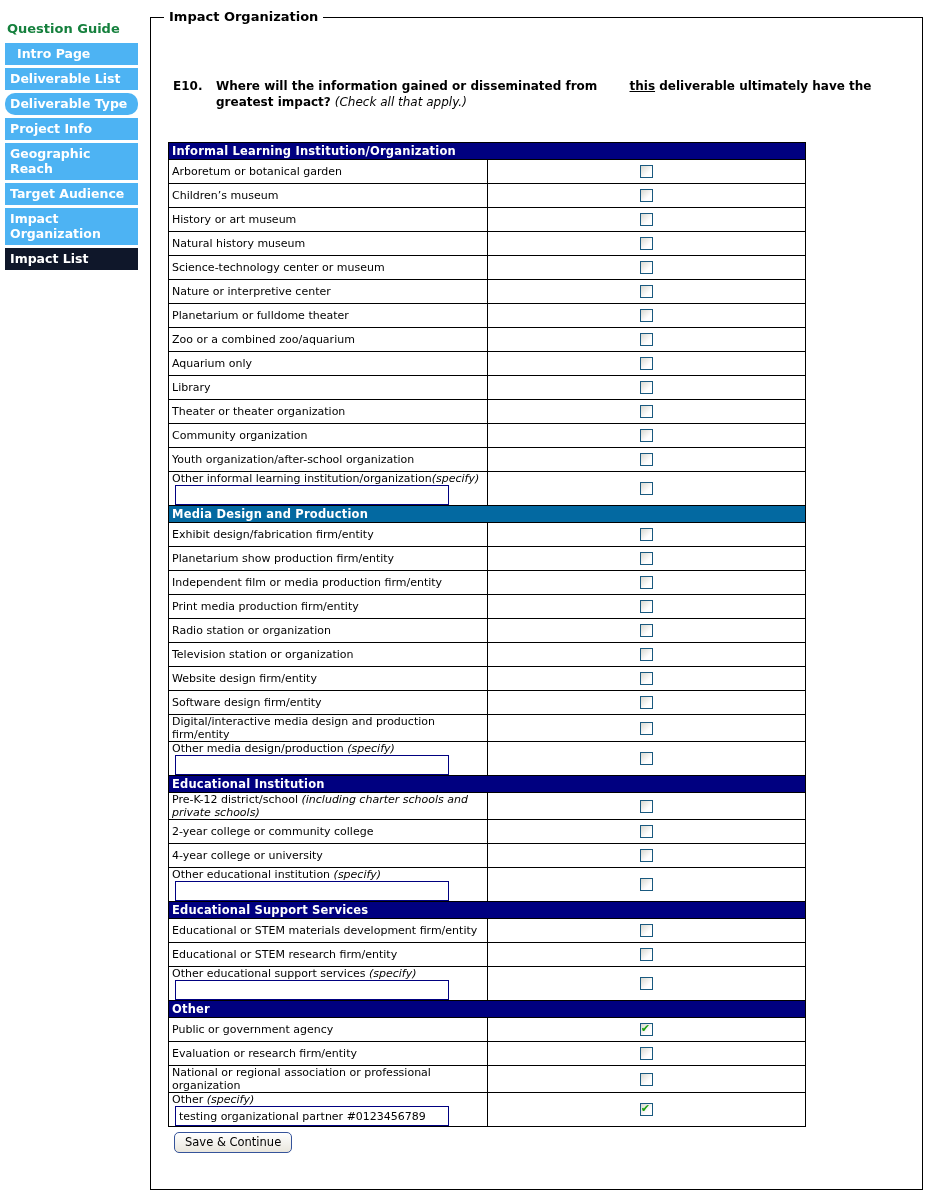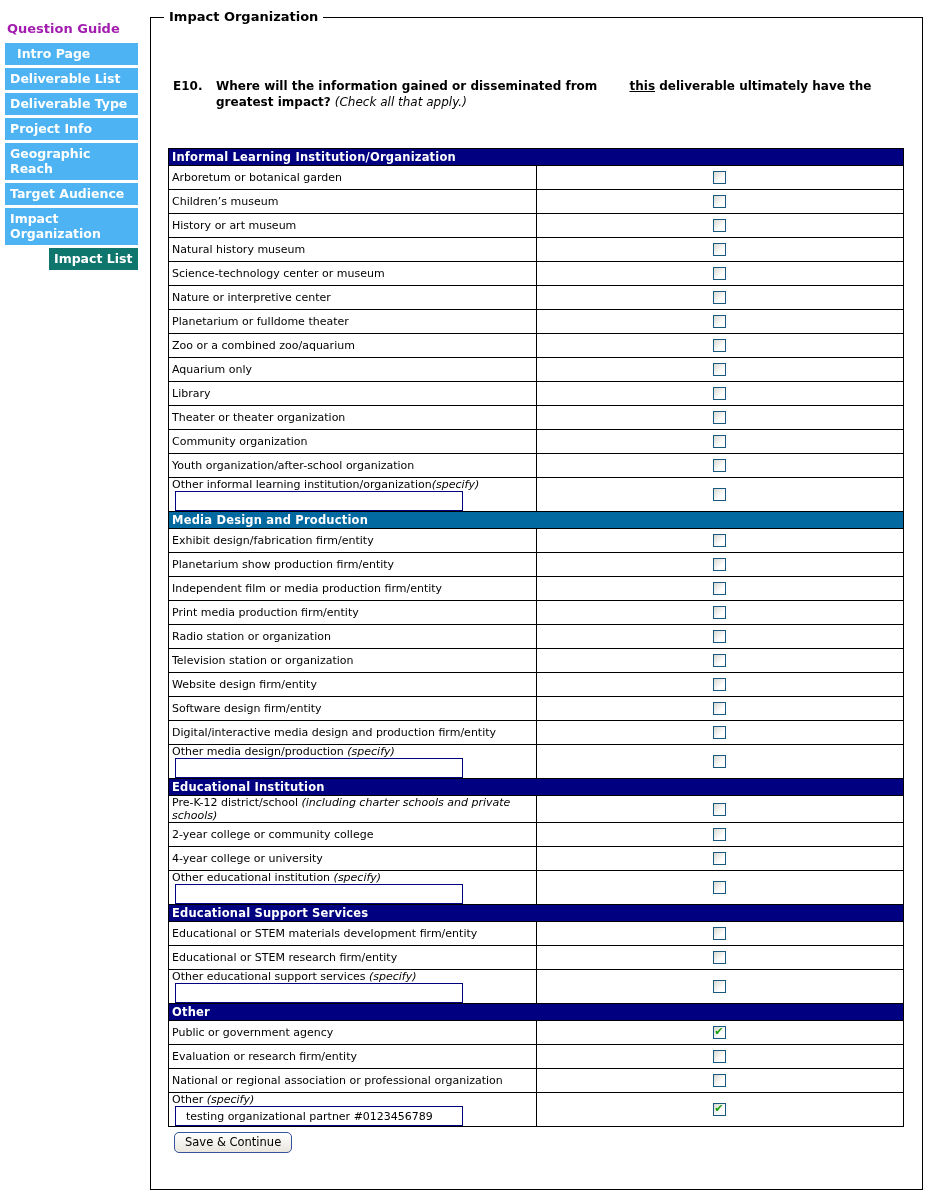--- a/index.html
+++ b/index.html
@@ -4,21 +4,21 @@
 <style>
   html,body { margin:0; padding:0; }
   body {
     width:925px; height:1201px; position:relative;
     background:#ffffff; color:#000;
     font-family:"DejaVu Sans", sans-serif;
   }
 
   
   .sidebar { position:absolute; left:5px; top:21px; width:133px; }
-  .sidebar-heading { font-size:13px; font-weight:bold; color:#a21caf; padding-left:2px; margin-bottom:7px; }
+  .sidebar-heading { font-size:13px; font-weight:bold; color:#15803d; padding-left:2px; margin-bottom:7px; }
   .nav-item {
     display:block; margin-bottom:3px; padding:3px 2px 4px 5px;
     font-size:12.5px; font-weight:bold; color:#fff; line-height:15px;
     cursor:pointer;
   }
 
   
   .panel {
     position:absolute; left:150px; top:17px; width:773px; height:1173px;
     border:1px solid #000; box-sizing:border-box;
@@ -29,32 +29,32 @@
   }
 
   
   .question { position:absolute; left:22px; top:60px; display:flex; font-size:12px; font-weight:bold; line-height:16px; }
   .qnum { width:43px; flex:0 0 43px; }
   .qtext { width:678px; }
   .qtext u { text-underline-offset:1px;padding-left:28px; }
   .instr { font-style:italic; font-weight:normal; margin-left:4px; }
 
   
-  .impact-table { position:absolute; left:17px; top:130px; width:736px; border-collapse:collapse; table-layout:fixed;border-radius:19px; }
+  .impact-table { position:absolute; left:17px; top:124px; width:638px; border-collapse:collapse; table-layout:fixed;border-radius:19px; }
   .impact-table td { border:1px solid #000; font-size:11px; padding:0 3px; height:23px; overflow:hidden; }
   td.sec-header {
     color:#fff; font-weight:bold; height:16px; font-size:11.5px; letter-spacing:0.2px;
   }
   td.label-cell { width:650px; }
   td.cb-cell { width:80px; text-align:center; }
   .note { font-style:italic; }
   input.spec {
     width:266px; height:16px; border:1px solid #000080; background:#fff;
     font-size:11px; font-family:"DejaVu Sans", sans-serif; color:#000;
-    margin-left:3px; vertical-align:middle; padding:1px 10px; box-sizing:content-box;
+    margin-left:3px; vertical-align:middle; padding:1px 3px; box-sizing:content-box;
   }
 
   
   .cb {
     display:inline-block; width:13px; height:13px; box-sizing:border-box;
     border:1px solid #19597f;
     background:linear-gradient(135deg,#d8d8d0 0%,#ffffff 65%);
     position:relative; vertical-align:middle; cursor:pointer;
   }
   .cb.checked::after {
@@ -71,26 +71,26 @@
   }
 </style>
 </head>
 <body>
 
 <div class="sidebar">
   <div class="sidebar-heading">Question Guide</div>
   <nav class="sidebar-items">
       <a class="nav-item" style="background: rgb(77, 179, 243); padding-left: 12px;">Intro Page</a>
       <a class="nav-item" style="background: rgb(77, 179, 243);">Deliverable List</a>
-      <a class="nav-item" style="background: rgb(77, 179, 243);">Deliverable Type</a>
+      <a class="nav-item" style="background: rgb(77, 179, 243); border-radius: 10px;">Deliverable Type</a>
       <a class="nav-item" style="background: rgb(77, 179, 243);">Project Info</a>
       <a class="nav-item" style="background: rgb(77, 179, 243);">Geographic Reach</a>
       <a class="nav-item" style="background: rgb(77, 179, 243);">Target Audience</a>
       <a class="nav-item" style="background: rgb(77, 179, 243);">Impact Organization</a>
-      <a class="nav-item" style="background: #0f766e; margin-left: 44px;">Impact List</a>
+      <a class="nav-item" style="background: #0f172a;">Impact List</a>
     </nav>
 </div>
 
 <div class="panel">
   <span class="panel-legend">Impact Organization</span>
 
   <div class="question">
     <span class="qnum">E10.</span>
     <span class="qtext"><span>Where will the information gained or disseminated from </span><u>this</u><span> deliverable ultimately have the greatest impact?</span><i class="instr">(Check all that apply.)</i></span>
   </div>

